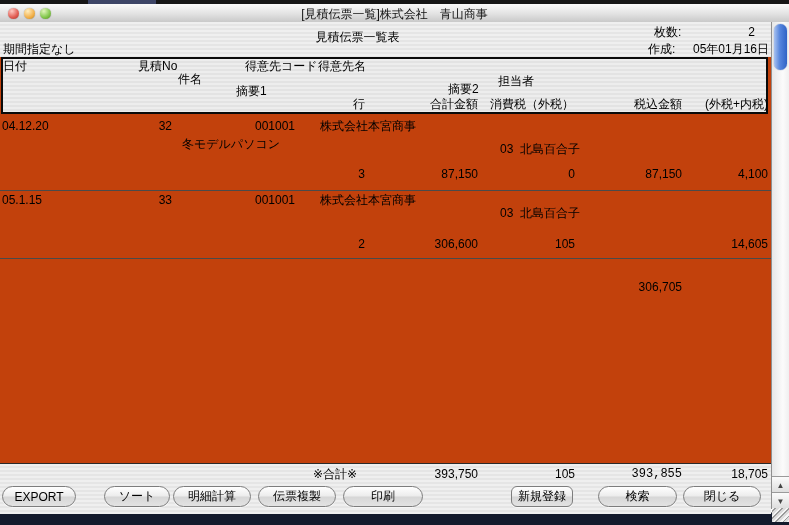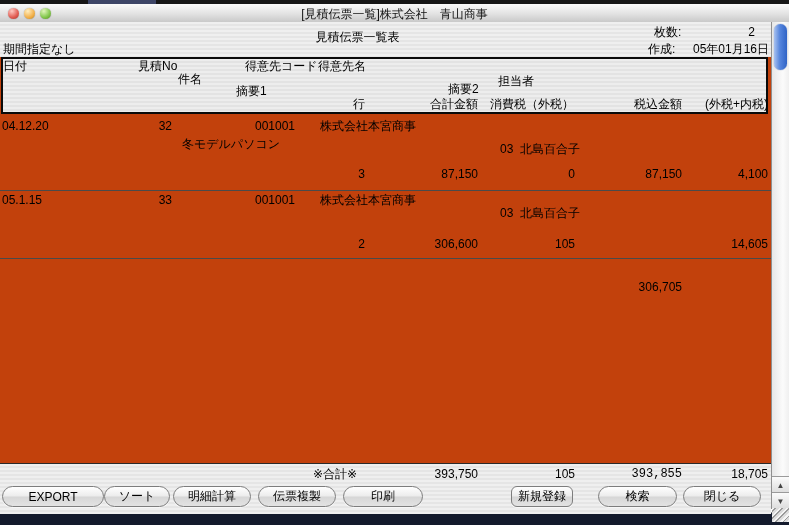--- a/index.html
+++ b/index.html
@@ -146,21 +146,21 @@
 
   </div>
 
   <div class="footer pinstripe">
     <span class="t" style="left:313px;top:4px;">※合計※</span>
     <span class="t num c-total" style="top:4px;">393,750</span>
     <span class="t num c-tax" style="top:4px;">105</span>
     <span class="t num c-incl" style="top:4px;font-family:Liberation Mono, monospace;">393,855</span>
     <span class="t num c-comb" style="top:4px;">18,705</span>
 
-    <button class="btn" style="left:2px;width:102px;">EXPORT</button>
+    <button class="btn" style="left:2px;width:74px;">EXPORT</button>
     <button class="btn" style="left:89px;width:66px;margin-left:15px;">ソート</button>
     <button class="btn" style="left:173px;width:78px;">明細計算</button>
     <button class="btn" style="left:258px;width:78px;">伝票複製</button>
     <button class="btn" style="left:343px;width:80px;">印刷</button>
     <button class="btn" style="left:511px;width:62px;border-radius:6px;">新規登録</button>
     <button class="btn" style="left:598px;width:79px;">検索</button>
     <button class="btn" style="left:683px;width:78px;">閉じる</button>
   </div>
 
   <div class="scrollbar">

